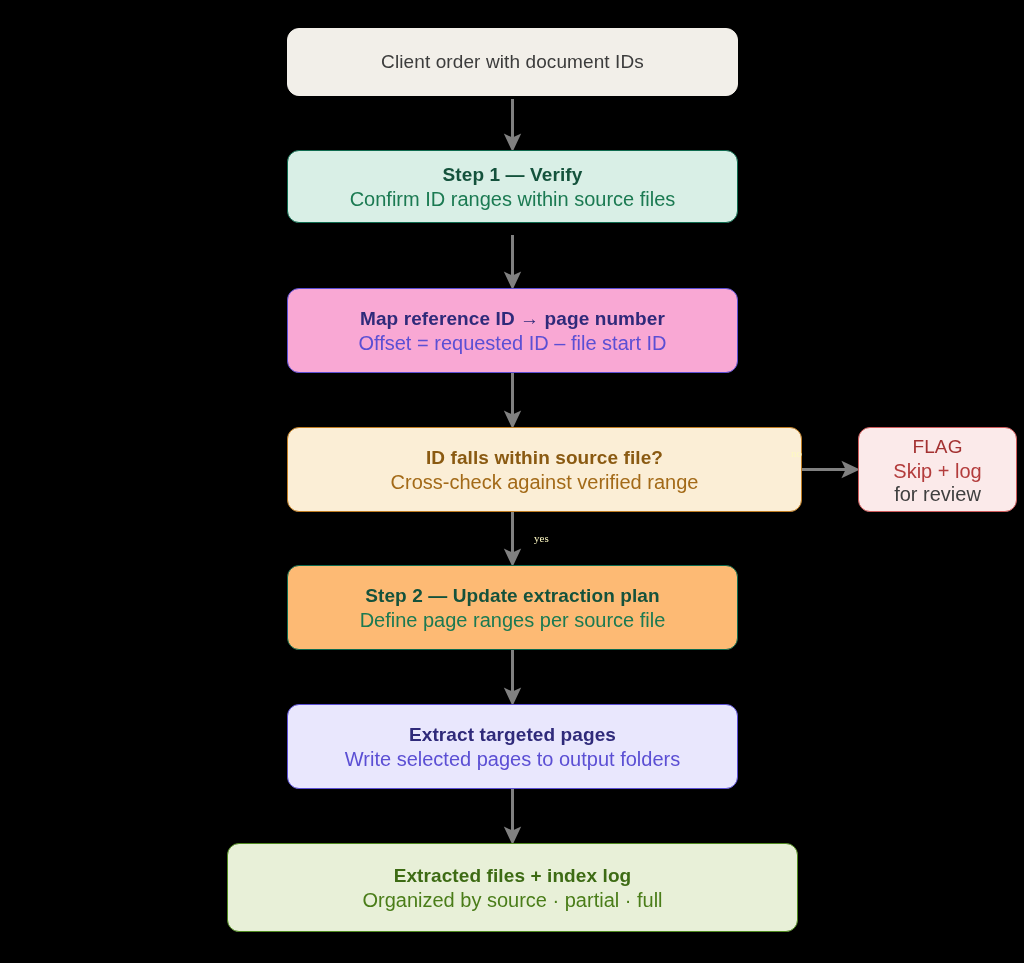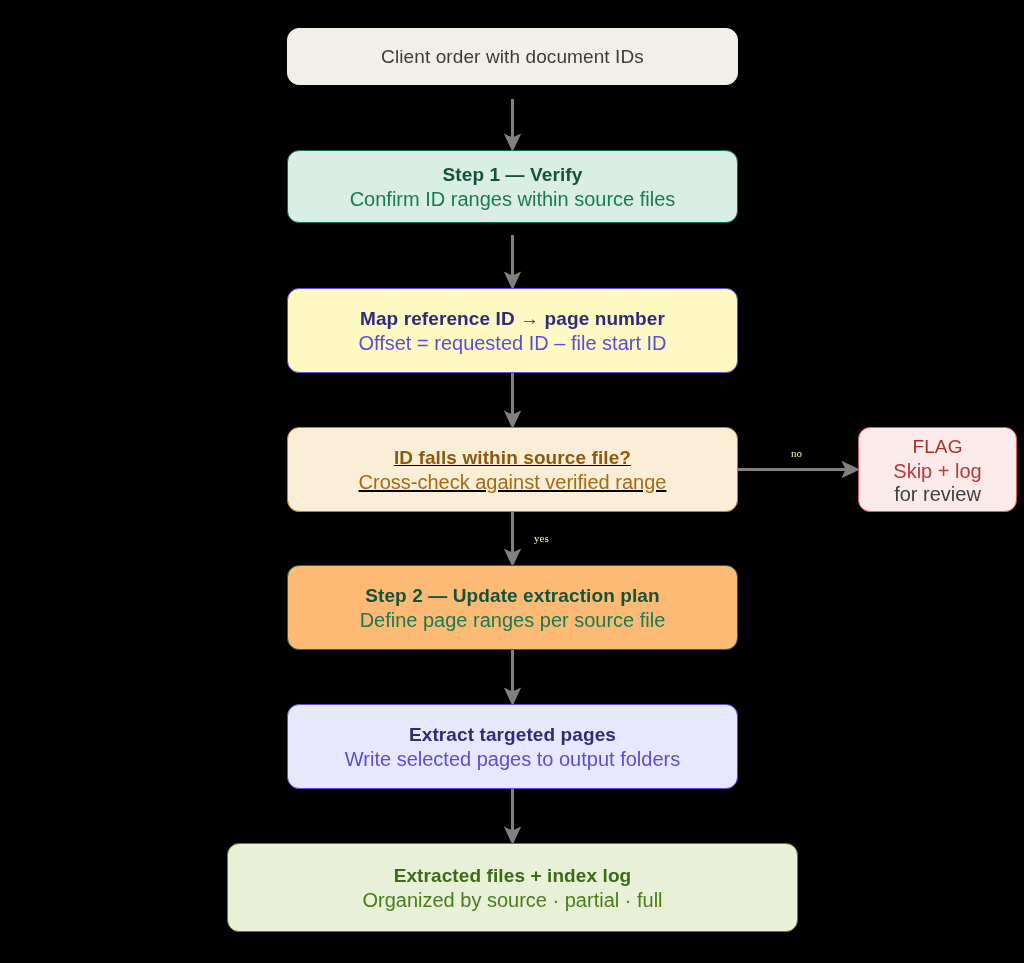--- a/index.html
+++ b/index.html
@@ -38,24 +38,24 @@
     letter-spacing: 0.1px;
   }
   .node .sub {
     font-size: 20px;
     line-height: 23px;
     font-weight: 400;
   }
   .node.bold-title .title { font-weight: 700; }
 
   
-  #n-start   { left: 287px; top: 28px;  width: 451px; height: 57px; }
+  #n-start   { left: 287px; top: 28px;  width: 451px; height: 68px; }
   #n-step1   { left: 287px; top: 150px; width: 451px; height: 73px; }
   #n-map     { left: 287px; top: 288px; width: 451px; height: 85px; }
-  #n-check   { left: 287px; top: 427px; width: 451px; height: 85px; text-decoration: underline; }
+  #n-check   { left: 287px; top: 427px; width: 515px; height: 85px; }
   #n-flag    { left: 858px; top: 427px; width: 159px; height: 85px; }
   #n-step2   { left: 287px; top: 565px; width: 451px; height: 85px; }
   #n-extract { left: 287px; top: 704px; width: 451px; height: 85px; }
   #n-out     { left: 227px; top: 843px; width: 571px; height: 89px; }
 
   
   .edge-label {
     position: absolute;
     font-size: 11px;
     color: #fef9c3;
@@ -103,21 +103,21 @@
 
   <div class="node" id="n-start" style="background: rgb(242, 239, 233); border: 1.6px solid rgb(242, 239, 233);">
     <div class="title" style="color: rgb(60, 60, 60);">Client order with document IDs</div>
   </div>
 
   <div class="node bold-title" id="n-step1" style="background: rgb(217, 239, 230); border: 1.6px solid rgb(15, 107, 79);">
     <div class="title" style="color: rgb(20, 82, 60);">Step 1 — Verify</div>
     <div class="sub" style="color: rgb(27, 122, 82);">Confirm ID ranges within source files</div>
   </div>
 
-  <div class="node bold-title" id="n-map" style="background: #fef9c3; border: 1.6px solid rgb(91, 79, 212);">
+  <div class="node bold-title" id="n-map" style="background: #f9a8d4; border: 1.6px solid rgb(91, 79, 212);">
     <div class="title" style="color: rgb(47, 42, 122);">Map reference ID → page number</div>
     <div class="sub" style="color: rgb(91, 79, 212);">Offset = requested ID – file start ID</div>
   </div>
 
   <div class="node bold-title" id="n-check" style="background: rgb(251, 238, 214); border: 1.6px solid rgb(192, 125, 34);">
     <div class="title" style="color: rgb(138, 90, 18);">ID falls within source file?</div>
     <div class="sub" style="color: rgb(163, 106, 24);">Cross-check against verified range</div>
   </div>
 
   <div class="node" id="n-flag" style="background: rgb(251, 234, 234); border: 1.6px solid rgb(207, 90, 90);">

